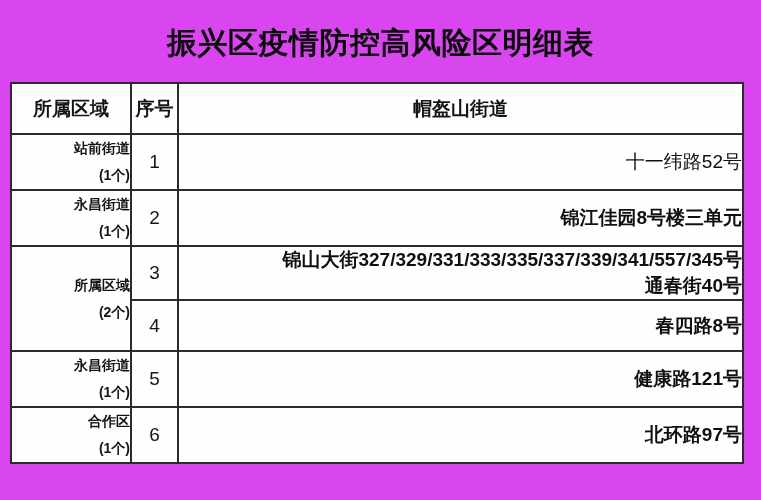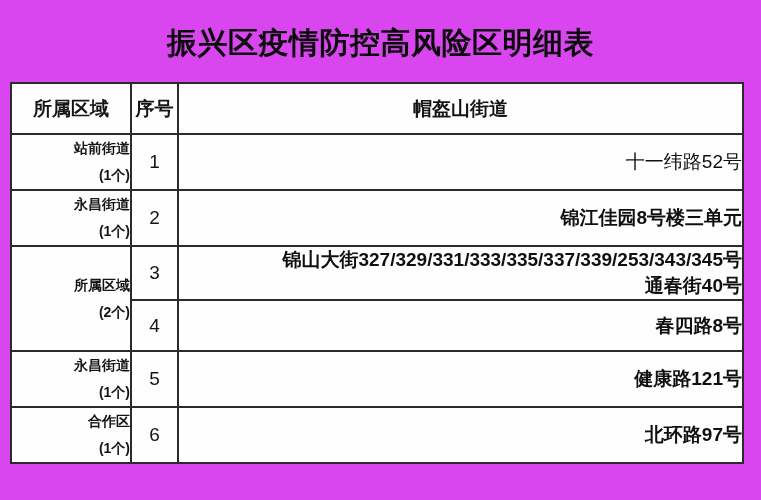--- a/index.html
+++ b/index.html
@@ -118,21 +118,21 @@
         <td class="name-cell">锦江佳园8号楼三单元</td>
       </tr>
 
       <tr class="h-r3">
         <td class="area-cell" rowspan="2">
           <div>所属区域</div>
           <div>(2个)</div>
         </td>
         <td class="no-cell">3</td>
         <td class="name-cell">
-          <div>锦山大街327/329/331/333/335/337/339/253/343/345号</div>
+          <div>锦山大街327/329/331/333/335/337/339/341/557/345号</div>
           <div>通春街40号</div>
         </td>
       </tr>
 
       <tr class="h-r4">
         <td class="no-cell">4</td>
         <td class="name-cell">春四路8号</td>
       </tr>
 
       <tr class="h-r5">

